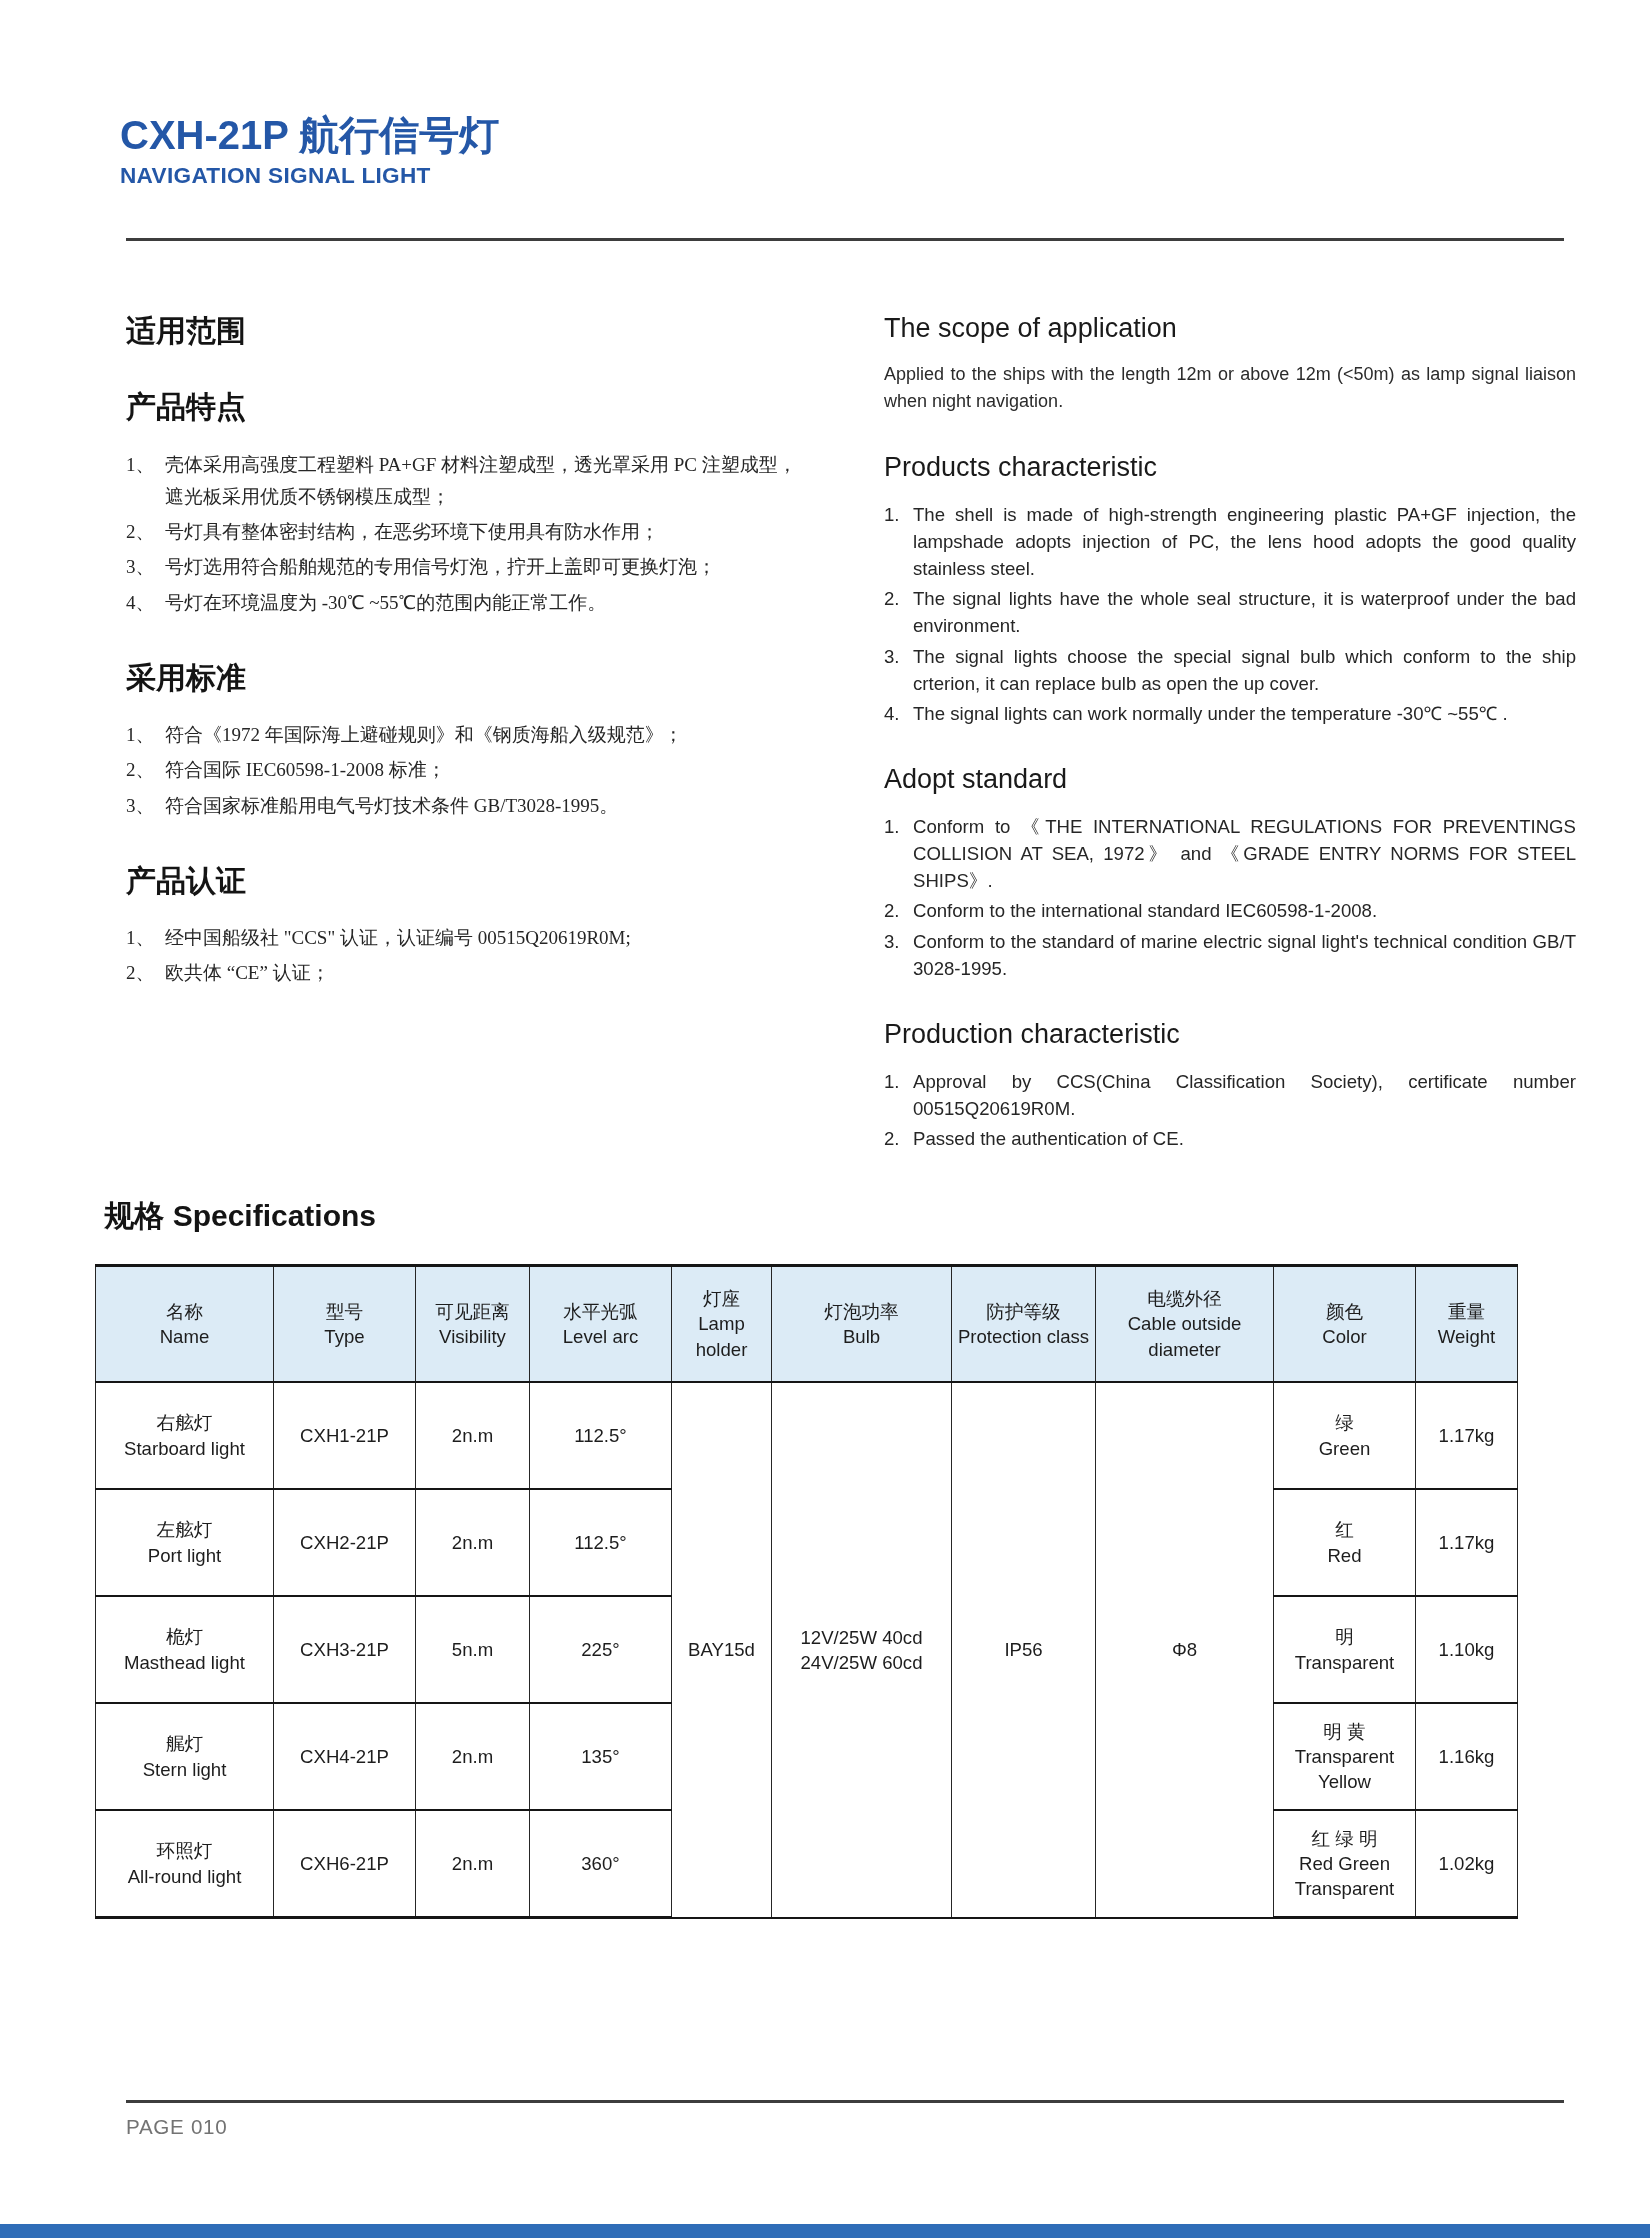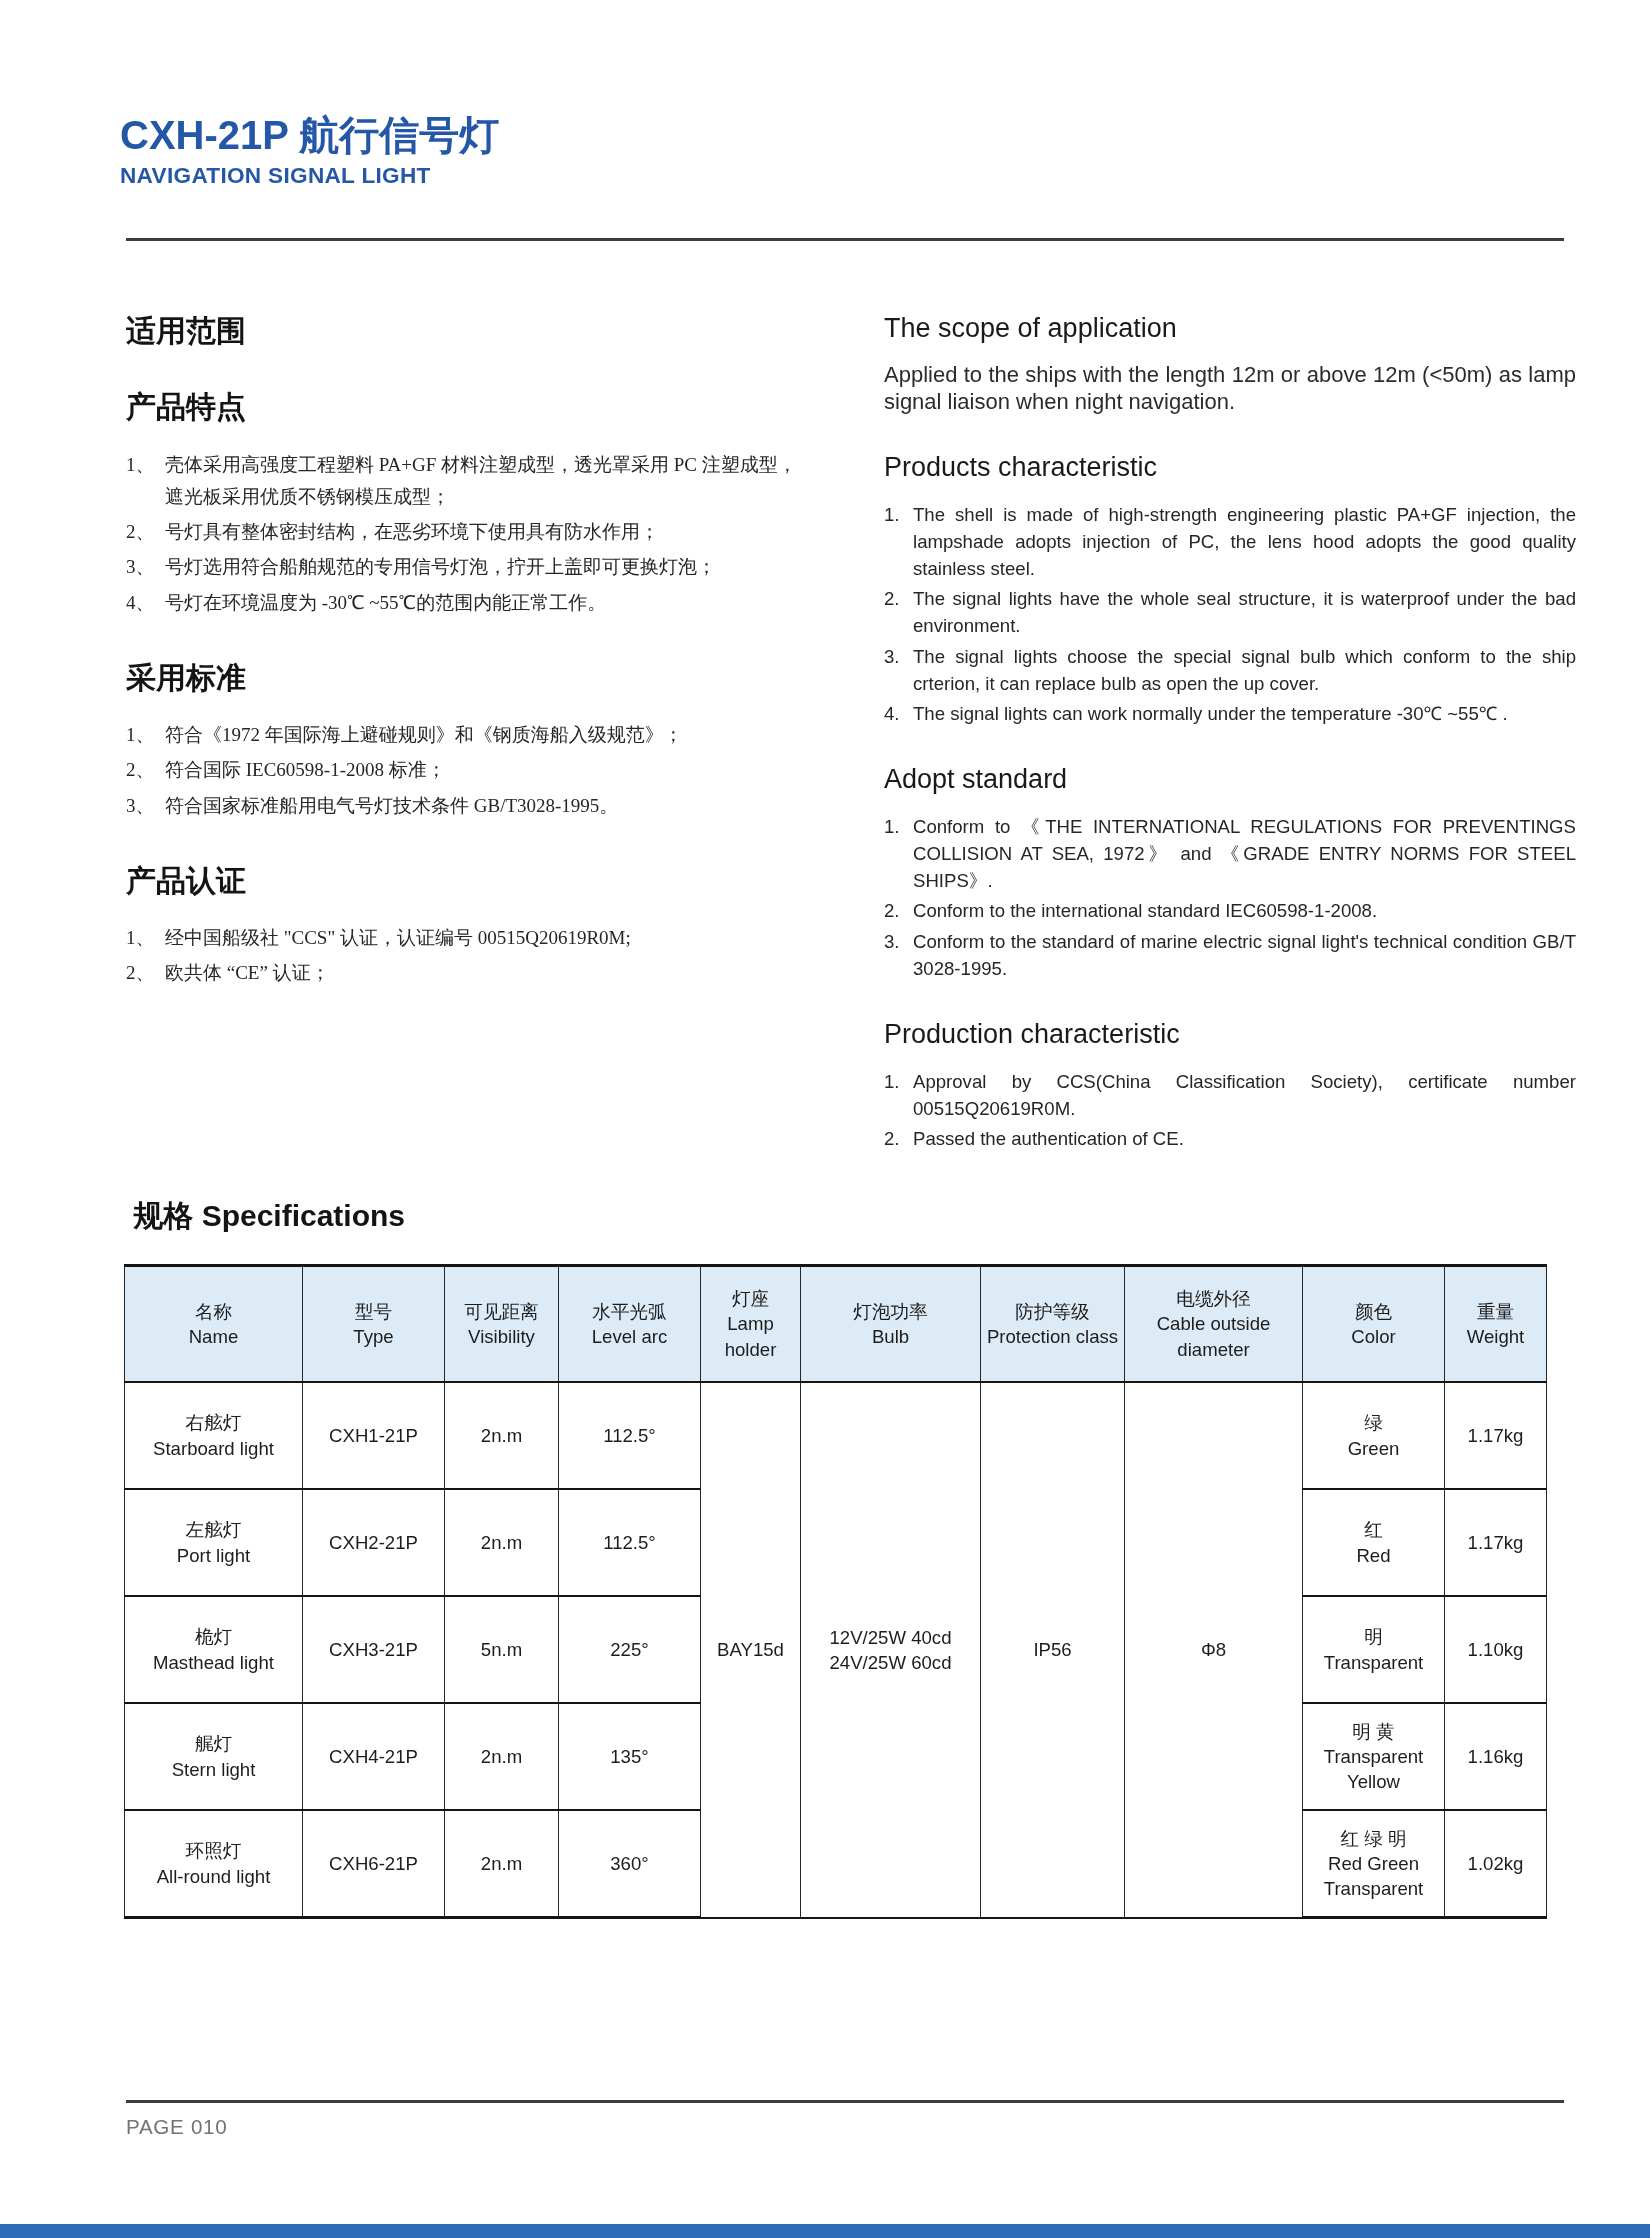--- a/index.html
+++ b/index.html
@@ -16,31 +16,31 @@
   
   .columns{position:absolute;left:126px;top:313px;width:1450px;display:flex;}
   .col-zh{width:685px;}
   .col-en{width:692px;margin-left:73px;}
   h3{margin:0;font-weight:600;color:#141414;}
   .col-zh h3{font-size:30px;line-height:1.18;}
   .col-en h3{font-size:27px;font-weight:400;color:#1a1a1a;line-height:1.18;}
   .col-zh section{margin-bottom:41px;font-family:Liberation Serif, serif;}
   .col-en section{margin-bottom:37px;}
   .col-zh p{margin:27px 0 0 0;font-size:19px;line-height:32px;color:#262626;}
-  .col-en p{margin:16px 0 0 0;font-size:22px;line-height:27px;color:#2b2b2b;text-align:justify;}
+  .col-en p{margin:16px 0 0 0;font-size:18px;line-height:27px;color:#2b2b2b;text-align:justify;}
   ul.plist{list-style:none;margin:24px 0 0 0;padding:0;}
   .col-zh ul.plist{font-size:19px;line-height:32px;}
   .col-en ul.plist{font-size:18.6px;line-height:27px;margin-top:17.3px;}
   ul.plist li{position:relative;margin:0 0 3.3px 0;}
   .col-zh ul.plist li{padding-left:39px;}
   .col-en ul.plist li{padding-left:29px;text-align:justify;}
   .li-no{position:absolute;left:0;top:0;}
 
   
-  .specs{position:absolute;left:124px;top:1196px;width:1421px;}
+  .specs{position:absolute;left:95px;top:1196px;width:1421px;}
   .specs h2{margin:0 0 27px 9.3px;font-size:30px;font-weight:600;color:#141414;}
   table.spec{border-collapse:collapse;table-layout:fixed;width:1421px;font-size:18.6px;color:#1d1d1d;}
   table.spec th, table.spec td{border:1.3px solid #262626;padding:4px 5.3px;text-align:center;
        vertical-align:middle;line-height:1.35;overflow:hidden;}
   table.spec thead th{background:#dcebf6;font-weight:400;height:106px;
        border-top:3.3px solid #151515;border-bottom:2.7px solid #151515;}
   table.spec tbody td{height:97px;border-bottom:2.7px solid #151515;background:#ffffff;}
   table.spec tbody tr:last-child td{border-bottom:3.3px solid #151515;}
   th.first, td.first{text-align:left;padding-left:12px;}
   .cell2 div{white-space:normal;}

